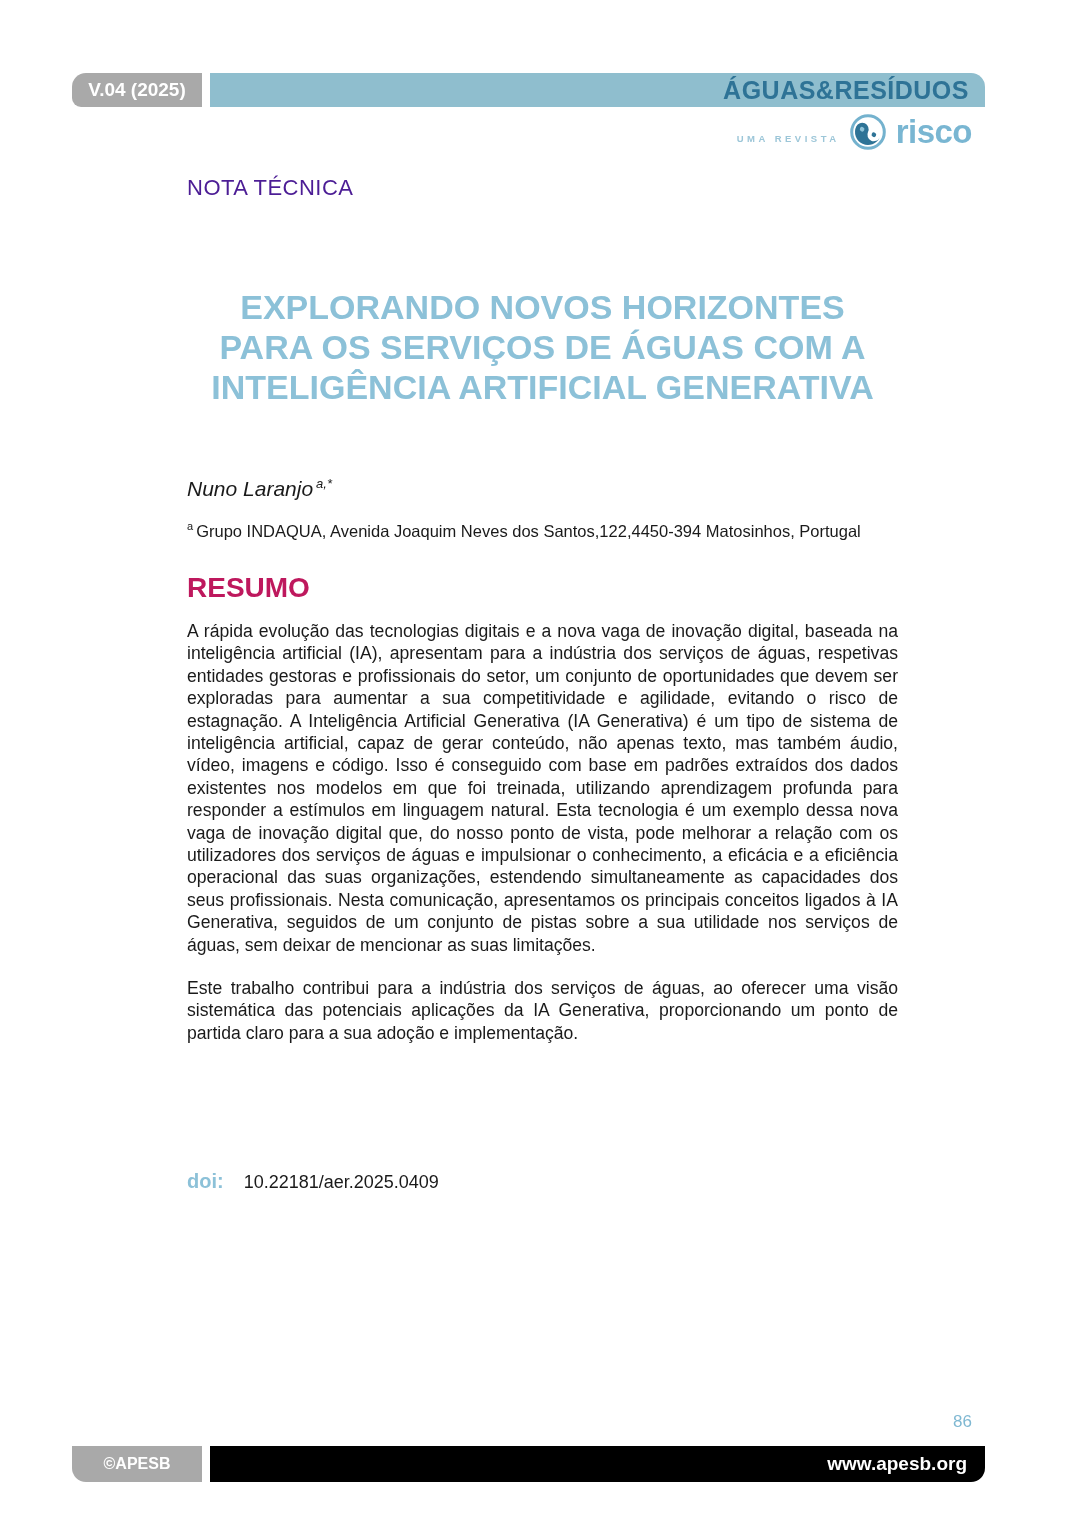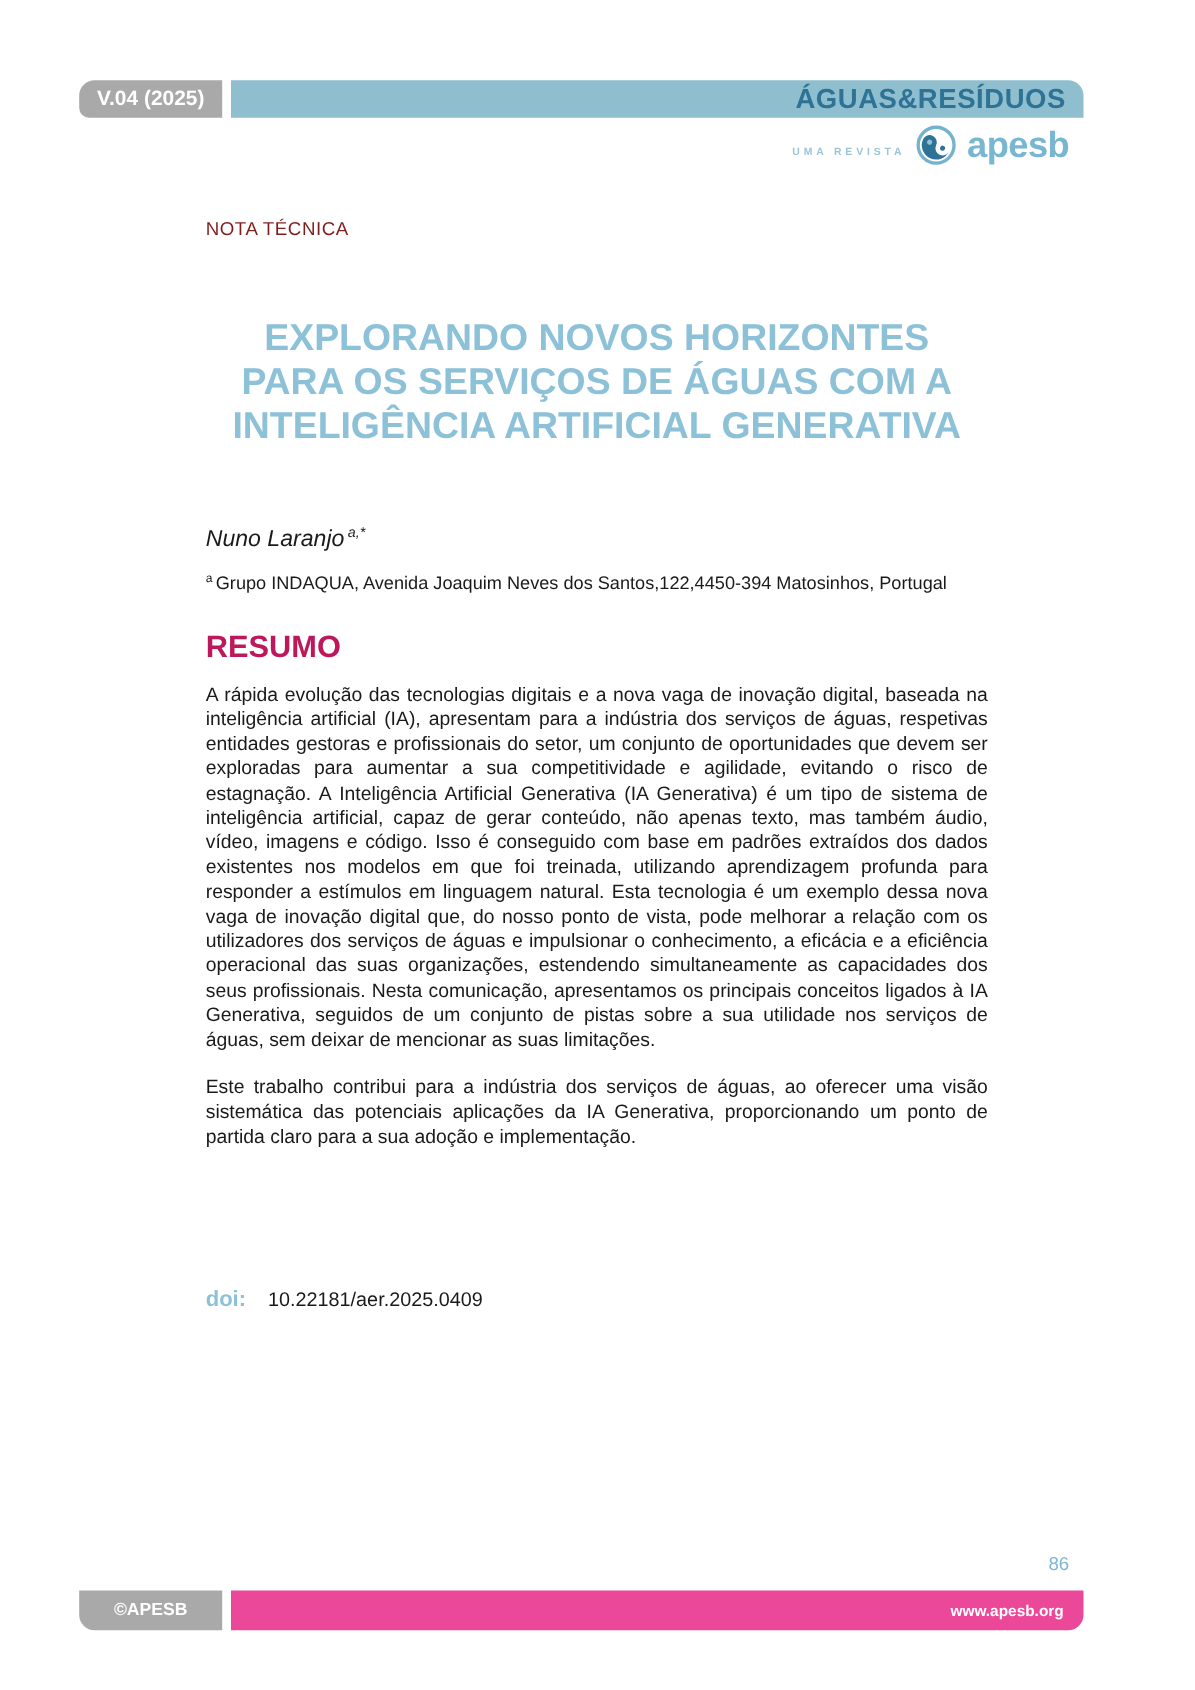--- a/index.html
+++ b/index.html
@@ -42,21 +42,21 @@
   }
   .apesb-logo { width: 38px; height: 38px; display: block; }
   .apesb-word {
     color: #79b6d2; font-size: 33px; font-weight: bold; letter-spacing: -0.5px;
     line-height: 38px;
   }
 
   
   .content-abs { position: absolute; left: 187px; width: 711px; }
 
-  .article-type { top: 175px; color: #7f1d1d; font-size: 17px; letter-spacing: 0.5px; margin-top: 24px; }
+  .article-type { top: 175px; color: #4c1d95; font-size: 22px; letter-spacing: 0.5px; }
 
   .title { top: 287px; color: #8cc1d8; font-weight: bold; font-size: 34px; line-height: 40px; text-align: center; }
 
   .author-line { top: 451px; font-style: italic; font-size: 21px; margin-top: 25px; }
   .author-line sup { font-size: 13px; margin-left: 3px; font-style: italic; }
 
   .affiliation-line { top: 520px; font-size: 16.5px; }
   .affiliation-line sup { font-size: 11px; margin-right: 3px; }
 
   .section-heading { top: 572px; color: #be185d; font-weight: bold; font-size: 28px; }
@@ -85,25 +85,25 @@
     position: absolute; top: 1446px; left: 72px; right: 83px; height: 36px;
     display: flex; gap: 8px;
   }
   .copy-badge {
     width: 130px; background: #a9a9a9;
     border-radius: 0 0 0 14px;
     display: flex; align-items: center; justify-content: center;
     color: #ffffff; font-weight: bold; font-size: 16px;
   }
   .site-bar {
-    flex: 1; background: #ec4899;
+    flex: 1; background: #000000;
     border-radius: 0 0 14px 0;
     display: flex; align-items: center; justify-content: flex-end;
     padding-right: 18px;
-    color: #ffffff; font-weight: bold; font-size: 14px;
+    color: #ffffff; font-weight: bold; font-size: 19px;
   }
 </style>
 </head>
 <body>
 
 <div class="page">
 
   <div class="header-row">
     <div class="vol-badge">
       <span>V.04 (2025)</span>
@@ -116,21 +116,21 @@
   <div class="logo-row">
     <span class="tagline">UMA REVISTA</span>
     <svg class="apesb-logo" viewBox="0 0 38 38" aria-hidden="true">
       <circle cx="19" cy="19" r="16.3" fill="#ffffff" stroke="#74b2ce" stroke-width="3"></circle>
       <g transform="rotate(115 19 19)">
         <path d="M19,6 A13,13 0 0,1 19,32 A6.5,6.5 0 0,1 19,19 A6.5,6.5 0 0,0 19,6 Z" fill="#2e7396"></path>
         <circle cx="19" cy="12.5" r="2.3" fill="#2e7396"></circle>
         <circle cx="19" cy="25.5" r="2.3" fill="#8fc3d8"></circle>
       </g>
     </svg>
-    <span class="apesb-word">apesb</span>
+    <span class="apesb-word">risco</span>
   </div>
 
   <div class="content-abs article-type">NOTA TÉCNICA</div>
 
   <div class="content-abs title">
     <div>EXPLORANDO NOVOS HORIZONTES</div>
     <div>PARA OS SERVIÇOS DE ÁGUAS COM A</div>
     <div>INTELIGÊNCIA ARTIFICIAL GENERATIVA</div>
   </div>
 

